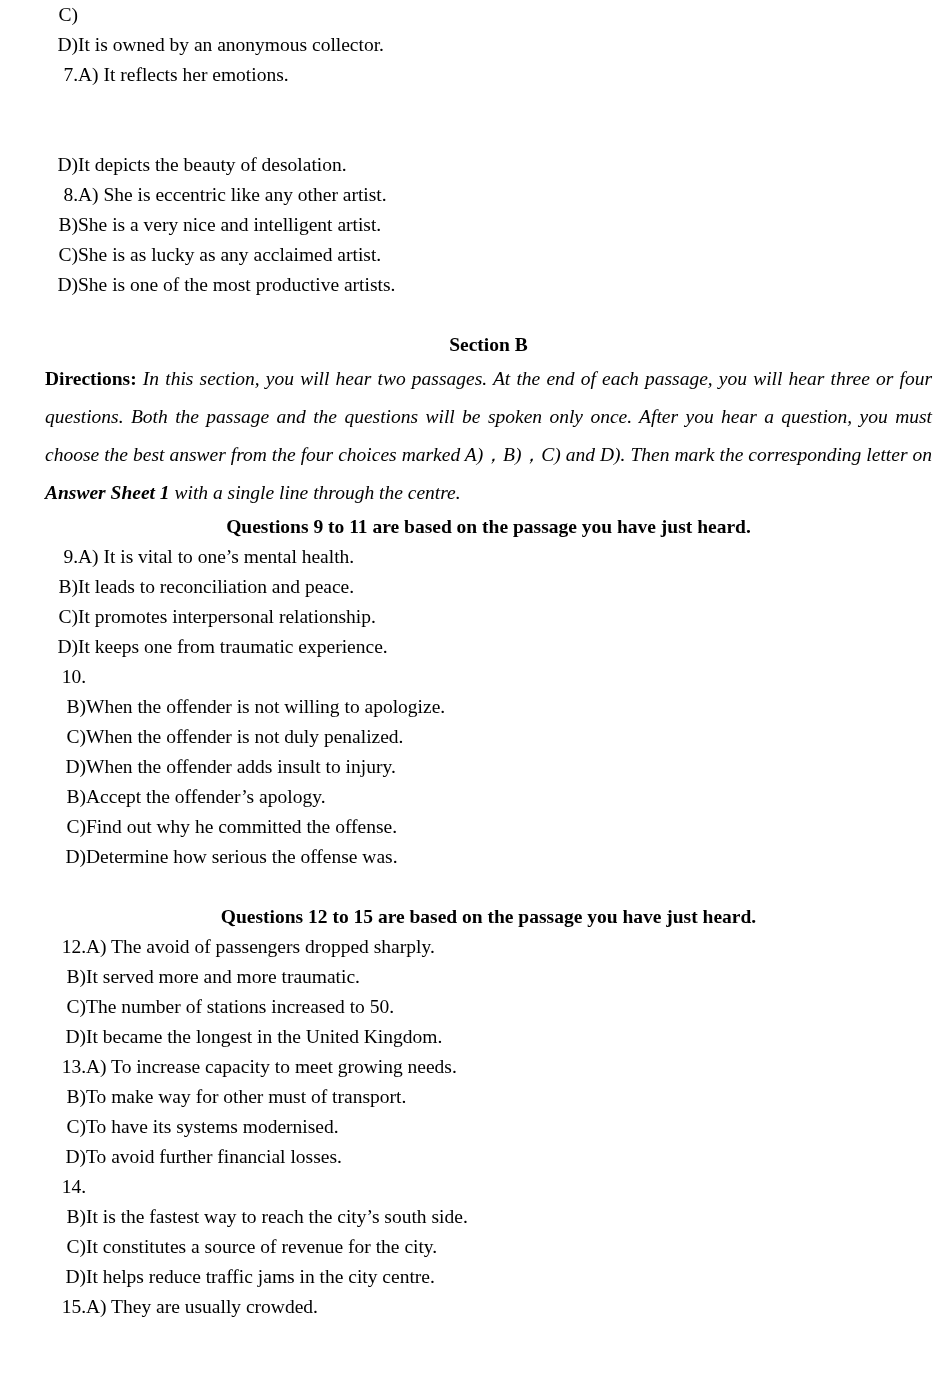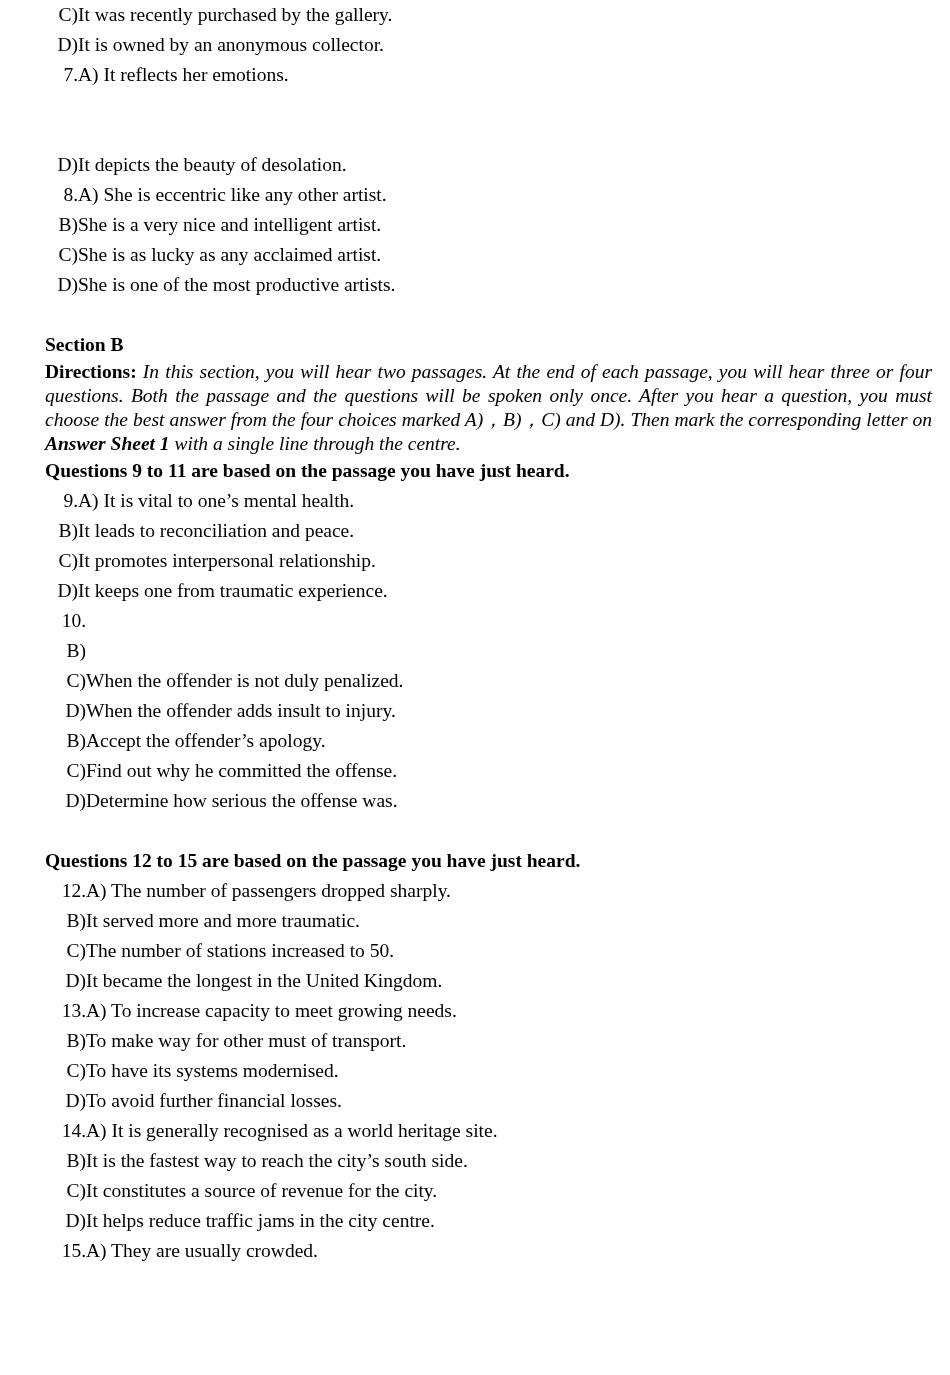--- a/index.html
+++ b/index.html
@@ -60,26 +60,27 @@
     flex: 0 0 41px;
   }
 
   
   .heading {
     font-size: 19.5px;
     line-height: 30px;
     height: 30px;
     font-weight: bold;
     white-space: pre;
+    text-align: center;
   }
 
   
   .directions {
     font-size: 19.5px;
-    line-height: 24px;
+    line-height: 38px;
     text-align: justify;
     text-justify: inter-word;
     width: 887px;
     margin: 0;
     text-indent: 0;
   }
   .directions .lead {
     font-weight: bold;
     font-style: normal;
   }
@@ -92,21 +93,20 @@
   }
 </style>
 </head>
 <body>
 
 <div class="page">
   <div class="content">
 
     <div class="opt">
       <span class="num">C)</span>
-      <span class="body">It was recently purchased by the gallery.</span>
     </div>
     <div class="opt">
       <span class="num">D)</span>
       <span class="body">It is owned by an anonymous collector.</span>
     </div>
 
     <div class="opt">
       <span class="num">7.</span>
       <span class="body"><span>A)</span> <span>It reflects her emotions.</span></span>
     </div>
@@ -157,20 +157,21 @@
     <div class="opt">
       <span class="num">D)</span>
       <span class="body">It keeps one from traumatic experience.</span>
     </div>
 
     <div class="opt wide">
       <span class="num">10.</span>
     </div>
     <div class="opt wide">
       <span class="num">B)</span>
+      <span class="body">When the offender is not willing to apologize.</span>
     </div>
     <div class="opt wide">
       <span class="num">C)</span>
       <span class="body">When the offender is not duly penalized.</span>
     </div>
     <div class="opt wide">
       <span class="num">D)</span>
       <span class="body">When the offender adds insult to injury.</span>
     </div>
 
@@ -186,21 +187,21 @@
       <span class="num">D)</span>
       <span class="body">Determine how serious the offense was.</span>
     </div>
 
     <div class="gap-line"></div>
 
     <div class="heading">Questions 12 to 15 are based on the passage you have just heard.</div>
 
     <div class="opt wide">
       <span class="num">12.</span>
-      <span class="body"><span>A)</span> <span>The number of passengers dropped sharply.</span></span>
+      <span class="body"><span>A)</span> <span>The avoid of passengers dropped sharply.</span></span>
     </div>
     <div class="opt wide">
       <span class="num">B)</span>
       <span class="body">It served more and more traumatic.</span>
     </div>
     <div class="opt wide">
       <span class="num">C)</span>
       <span class="body">The number of stations increased to 50.</span>
     </div>
     <div class="opt wide">
@@ -220,21 +221,20 @@
       <span class="num">C)</span>
       <span class="body">To have its systems modernised.</span>
     </div>
     <div class="opt wide">
       <span class="num">D)</span>
       <span class="body">To avoid further financial losses.</span>
     </div>
 
     <div class="opt wide">
       <span class="num">14.</span>
-      <span class="body"><span>A)</span> <span>It is generally recognised as a world heritage site.</span></span>
     </div>
     <div class="opt wide">
       <span class="num">B)</span>
       <span class="body">It is the fastest way to reach the city’s south side.</span>
     </div>
     <div class="opt wide">
       <span class="num">C)</span>
       <span class="body">It constitutes a source of revenue for the city.</span>
     </div>
     <div class="opt wide">

